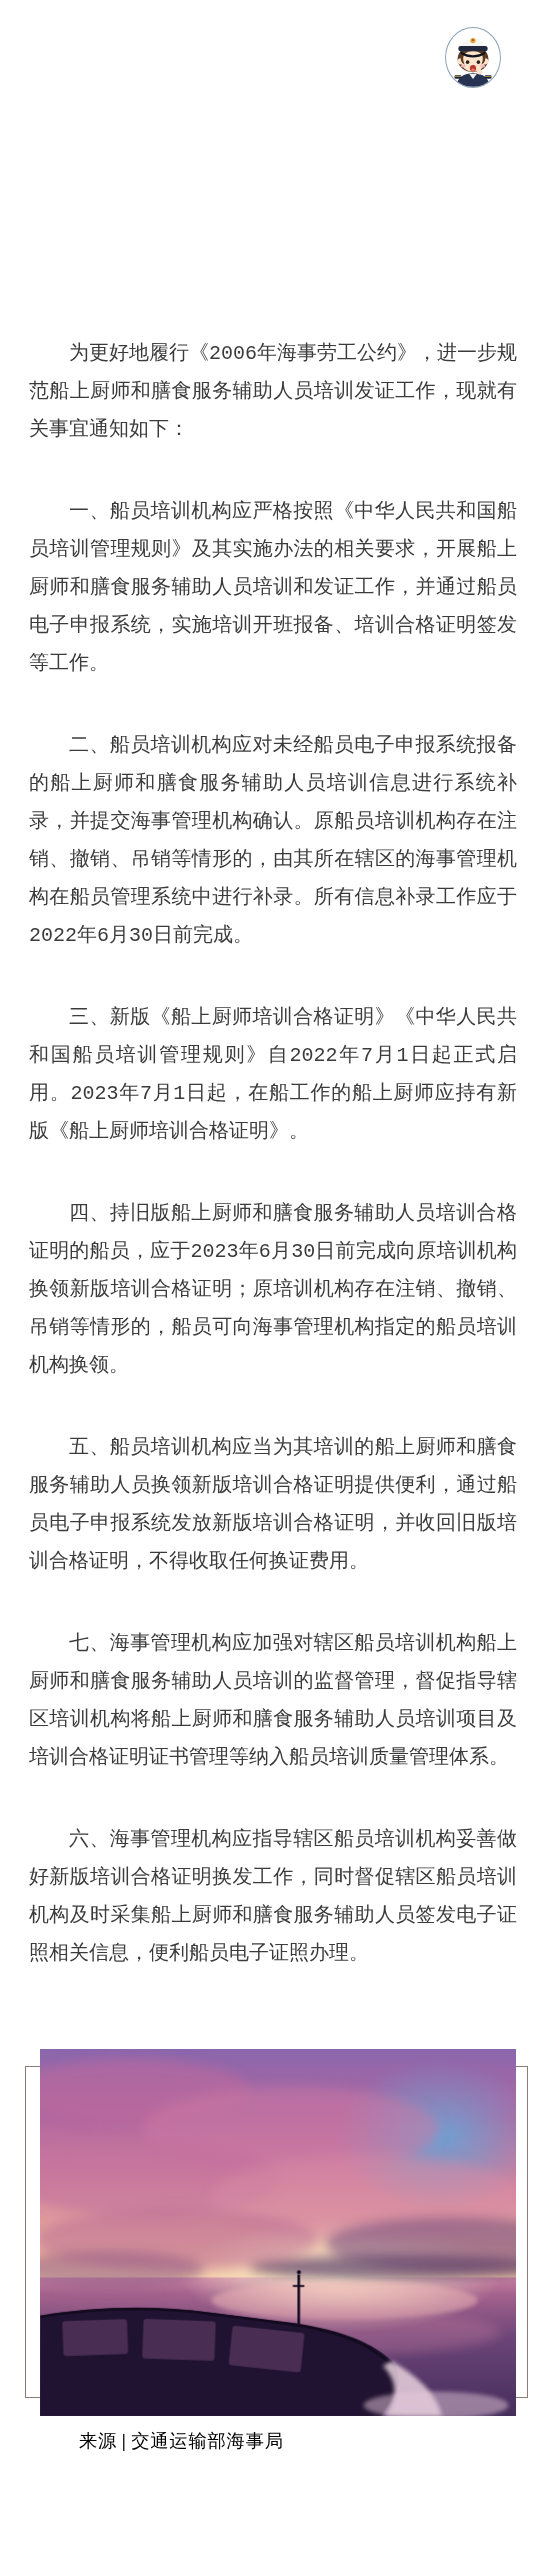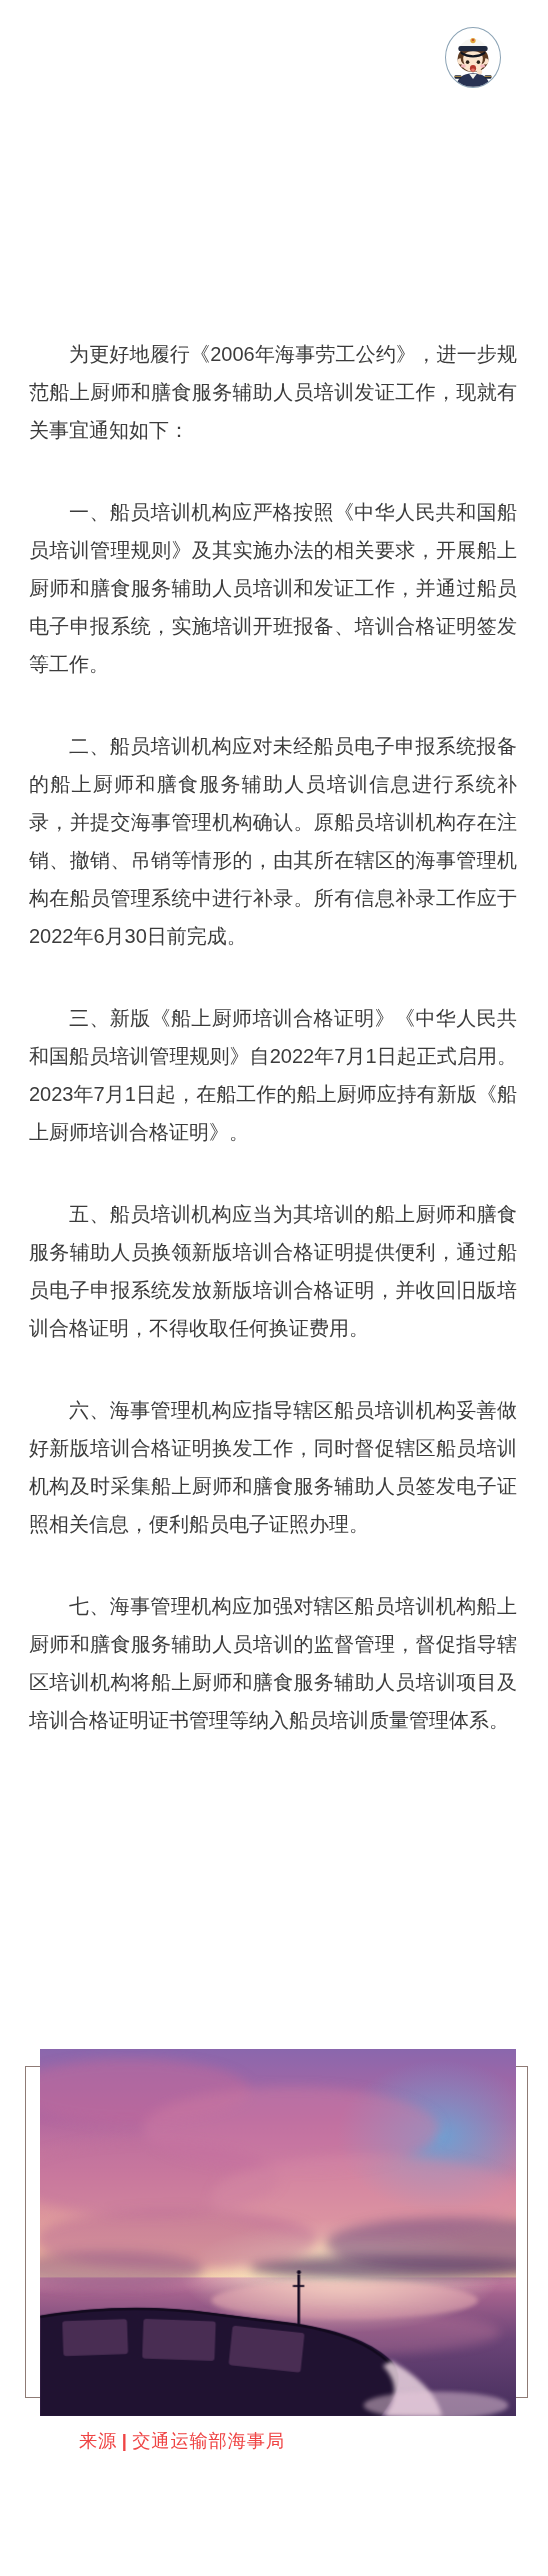--- a/index.html
+++ b/index.html
@@ -14,31 +14,31 @@
   
   .bubble{position:absolute;top:104px;left:30.5px;width:487px;min-height:116px;box-sizing:border-box;
           border:1.5px solid #8096a8;border-radius:7.6px;background:#ffffff;padding:12.2px 20px 13.7px 20px;}
   .bubble-tail{position:absolute;top:-10px;left:420px;width:17px;height:17px;background:#ffffff;
           border-left:1.5px solid #8096a8;border-top:1.5px solid #8096a8;transform:rotate(45deg);}
   .bubble p{margin:0;font-size:18.3px;line-height:36px;color:#55585d;text-indent:2em;text-align:justify;}
 
   
   .article{position:absolute;top:335px;left:29px;width:491px;}
   .article p{margin:0 3px 44px 0;font-size:20px;line-height:38px;color:#3b3b3b;text-indent:2em;
-             text-align:justify;font-family:Liberation Sans, sans-serif;}
+             text-align:justify;font-family:Liberation Mono, monospace;}
 
   
   .photo-frame{position:absolute;top:2066px;left:25px;width:503px;height:332px;
                border:0.8px solid #8f7b75;box-sizing:border-box;}
   .photo{position:absolute;top:2049px;left:40px;width:476px;height:367px;overflow:hidden;}
   .photo svg{display:block;width:100%;height:100%;}
 
   
-  .source{position:absolute;top:2428px;left:79px;font-size:18.3px;letter-spacing:0.8px;color:#ef4444;
-          font-family:Liberation Sans, sans-serif;}
+  .source{position:absolute;top:2428px;left:79px;font-size:18.3px;letter-spacing:0.8px;color:#000000;
+          font-family:Liberation Serif, serif;}
   .source .sep{padding:0 4.6px;font-weight:bold;}
 </style>
 </head>
 <body>
 
 <div class="page">
 
   <div class="avatar">
     <svg viewBox="0 0 70 76">
       <ellipse cx="35" cy="40" rx="20" ry="17" fill="#5d3a22"></ellipse>
@@ -68,23 +68,24 @@
       <rect x="42.6" y="50.5" width="2" height="6" rx="1" fill="#fbe3cb"></rect>
     </svg>
   </div>
 
 
   <div class="article">
     <p>为更好地履行《2006年海事劳工公约》，进一步规范船上厨师和膳食服务辅助人员培训发证工作，现就有关事宜通知如下：</p>
     <p>一、船员培训机构应严格按照《中华人民共和国船员培训管理规则》及其实施办法的相关要求，开展船上厨师和膳食服务辅助人员培训和发证工作，并通过船员电子申报系统，实施培训开班报备、培训合格证明签发等工作。</p>
     <p>二、船员培训机构应对未经船员电子申报系统报备的船上厨师和膳食服务辅助人员培训信息进行系统补录，并提交海事管理机构确认。原船员培训机构存在注销、撤销、吊销等情形的，由其所在辖区的海事管理机构在船员管理系统中进行补录。所有信息补录工作应于2022年6月30日前完成。</p>
     <p>三、新版《船上厨师培训合格证明》《中华人民共和国船员培训管理规则》自2022年7月1日起正式启用。2023年7月1日起，在船工作的船上厨师应持有新版《船上厨师培训合格证明》。</p>
+    <p>四、持旧版船上厨师和膳食服务辅助人员培训合格证明的船员，应于2023年6月30日前完成向原培训机构换领新版培训合格证明；原培训机构存在注销、撤销、吊销等情形的，船员可向海事管理机构指定的船员培训机构换领。</p>
     <p>五、船员培训机构应当为其培训的船上厨师和膳食服务辅助人员换领新版培训合格证明提供便利，通过船员电子申报系统发放新版培训合格证明，并收回旧版培训合格证明，不得收取任何换证费用。</p>
+    <p>七、海事管理机构应加强对辖区船员培训机构船上厨师和膳食服务辅助人员培训的监督管理，督促指导辖区培训机构将船上厨师和膳食服务辅助人员培训项目及培训合格证明证书管理等纳入船员培训质量管理体系。</p>
     <p>六、海事管理机构应指导辖区船员培训机构妥善做好新版培训合格证明换发工作，同时督促辖区船员培训机构及时采集船上厨师和膳食服务辅助人员签发电子证照相关信息，便利船员电子证照办理。</p>
-    <p>七、海事管理机构应加强对辖区船员培训机构船上厨师和膳食服务辅助人员培训的监督管理，督促指导辖区培训机构将船上厨师和膳食服务辅助人员培训项目及培训合格证明证书管理等纳入船员培训质量管理体系。</p>
   </div>
 
   <div class="photo-frame"></div>
 
   <div class="photo">
     <svg viewBox="0 0 625 482" preserveAspectRatio="none">
       <defs>
         <linearGradient id="sky" x1="0" y1="0" x2="0" y2="1">
           <stop offset="0" stop-color="#8a67ad"></stop>
           <stop offset="0.30" stop-color="#b2679f"></stop>

